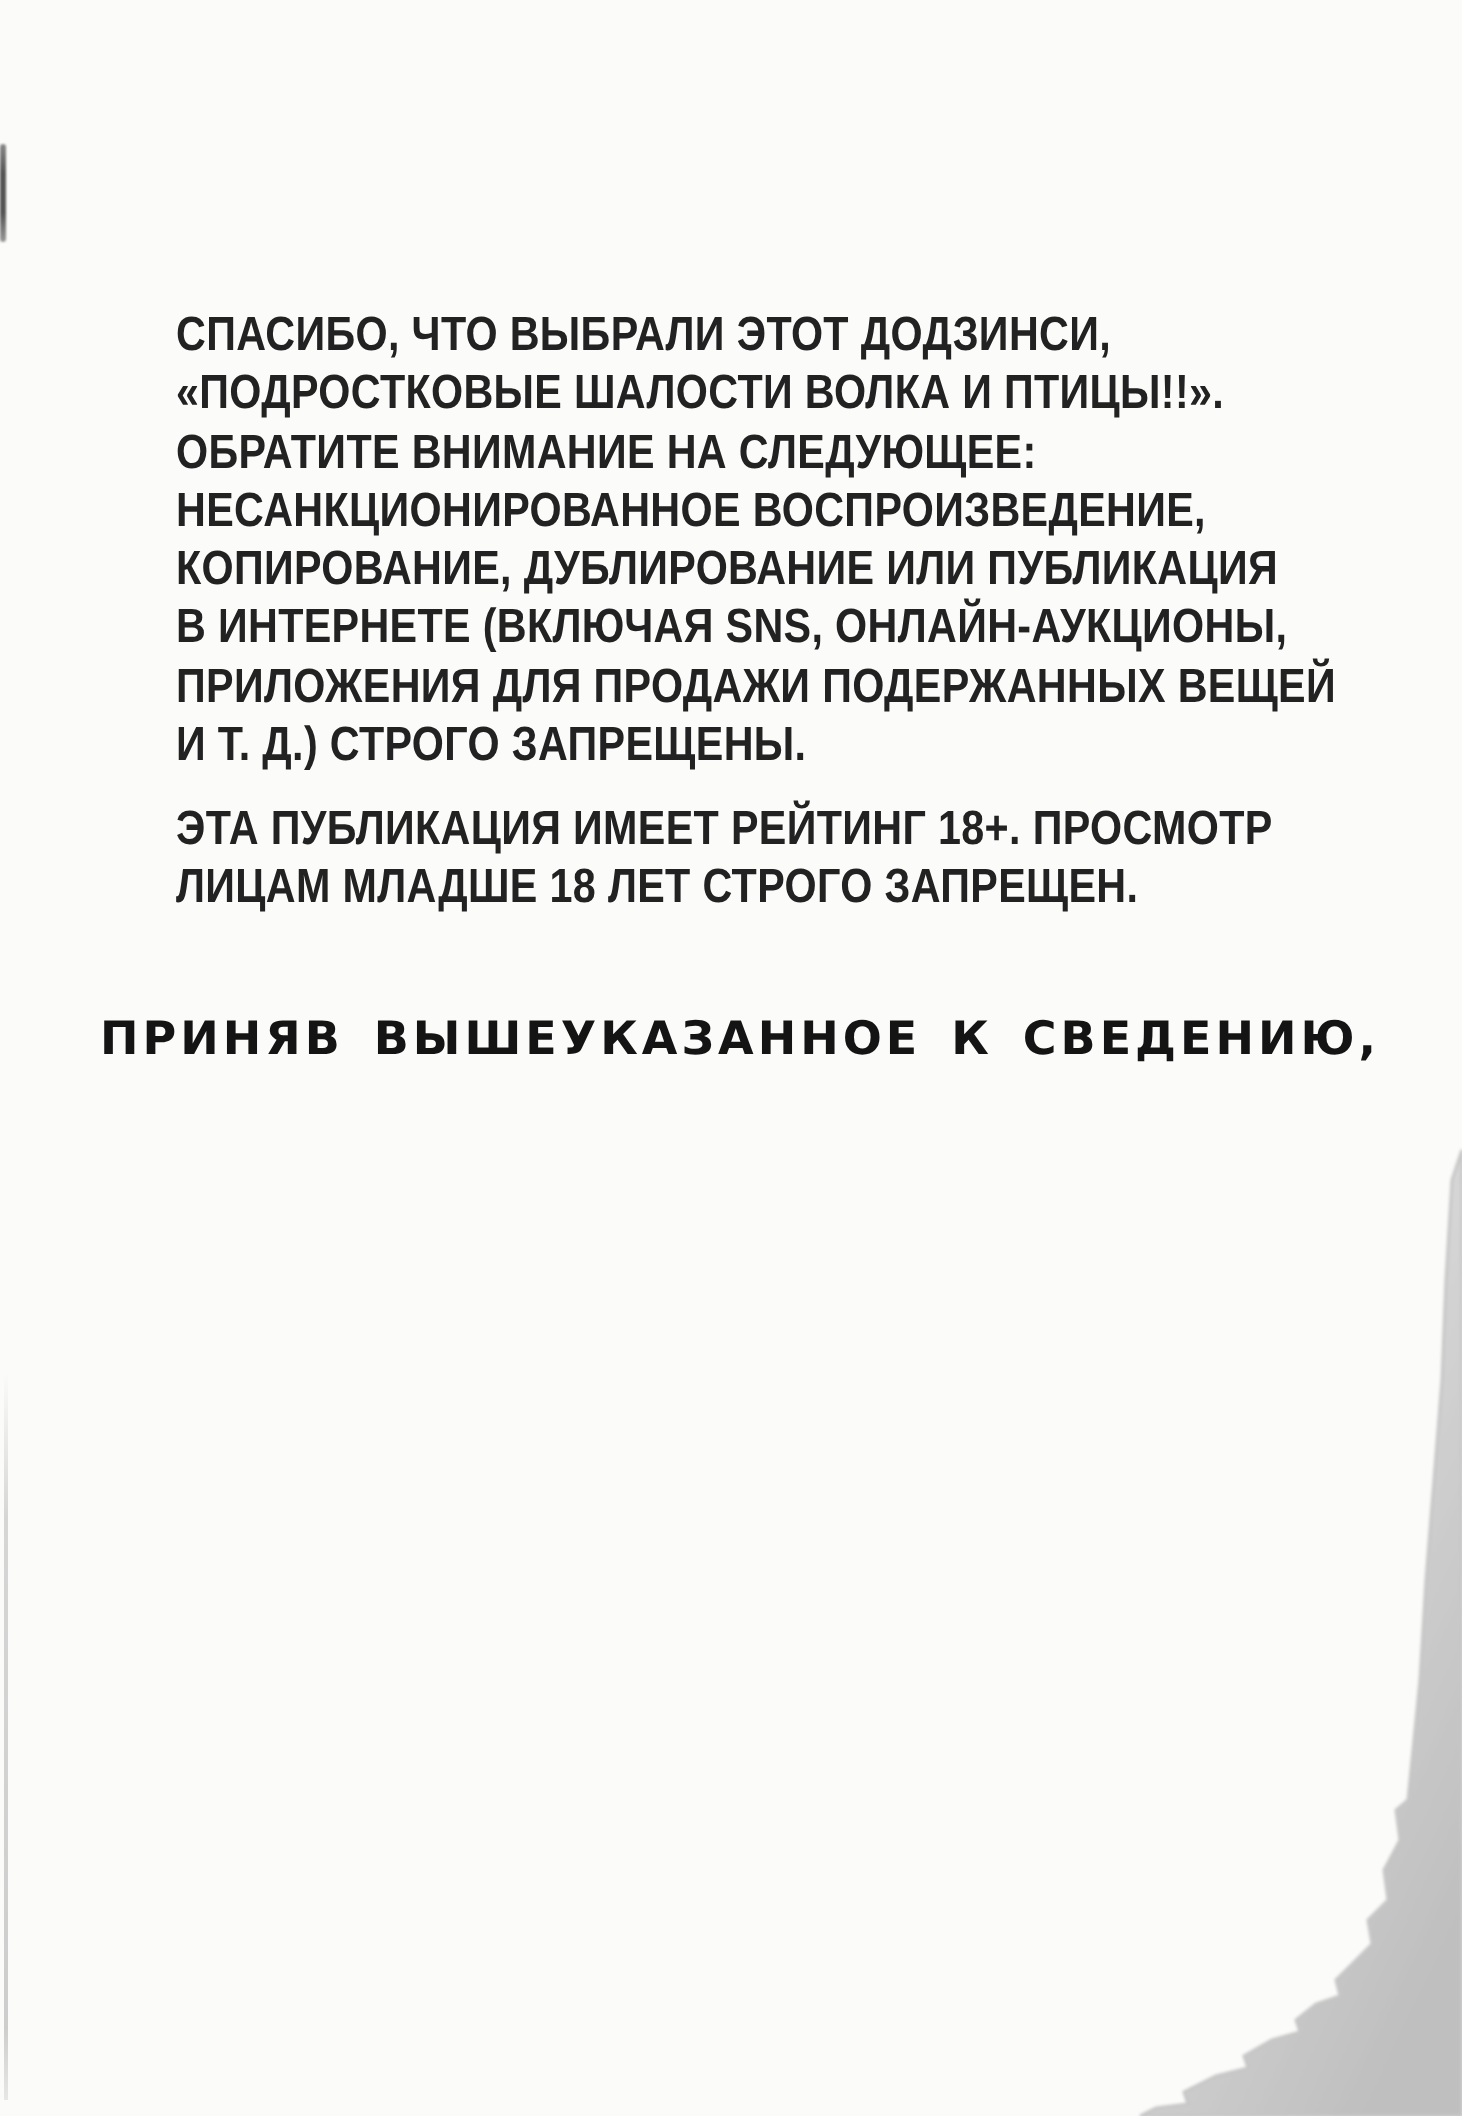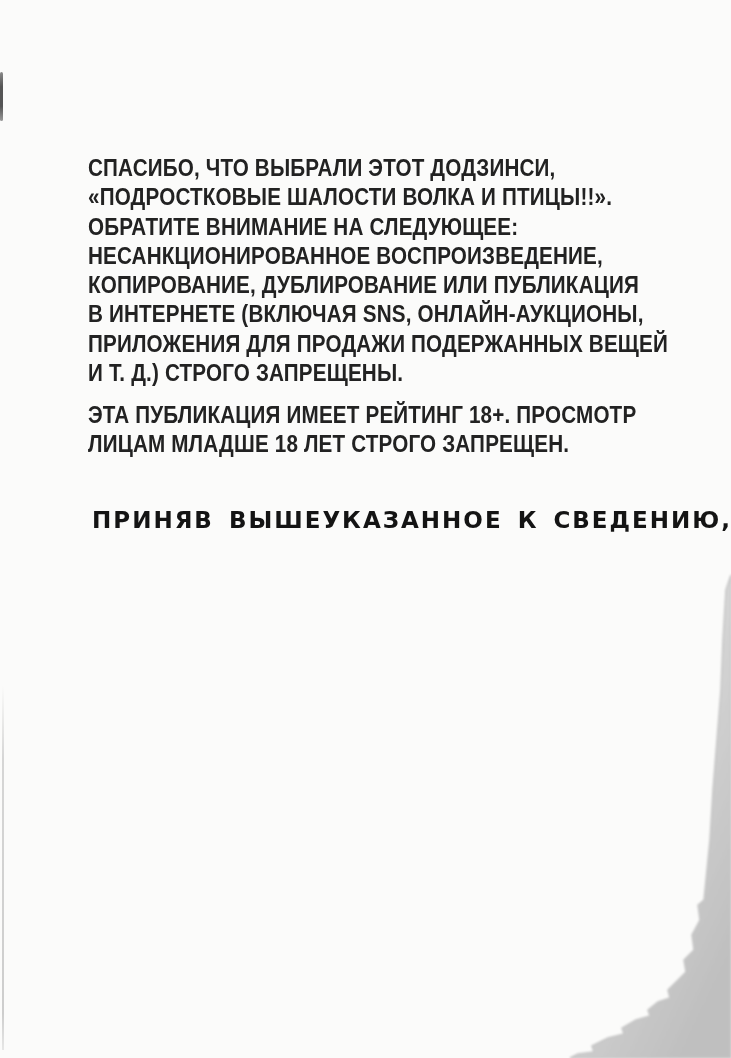--- a/index.html
+++ b/index.html
@@ -29,24 +29,24 @@
     color: #222222;
     transform: scaleX(0.86);
     transform-origin: left top;
     white-space: nowrap;
   }
   .para-copyright { top: 153px; }
   .para-rating    { top: 400px; }
 
   .closing {
     position: absolute;
-    left: 28px;
+    left: 18px;
     top: 499px;
     width: 704px;
-    text-align: right;
+    text-align: center;
     font-family: "DejaVu Sans", sans-serif;
     font-weight: bold;
     font-size: 23px;
     line-height: 43.5px;
     letter-spacing: 2px;
     word-spacing: 5px;
     color: #141414;
     white-space: nowrap;
   }
 

